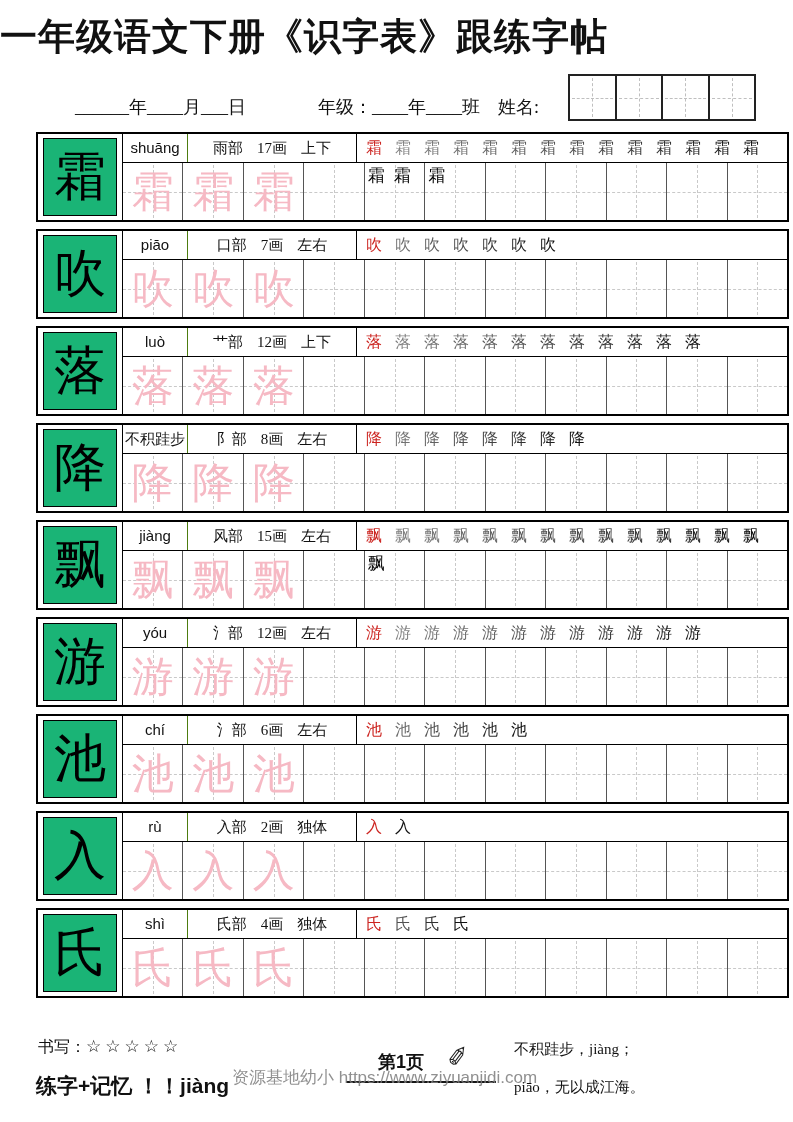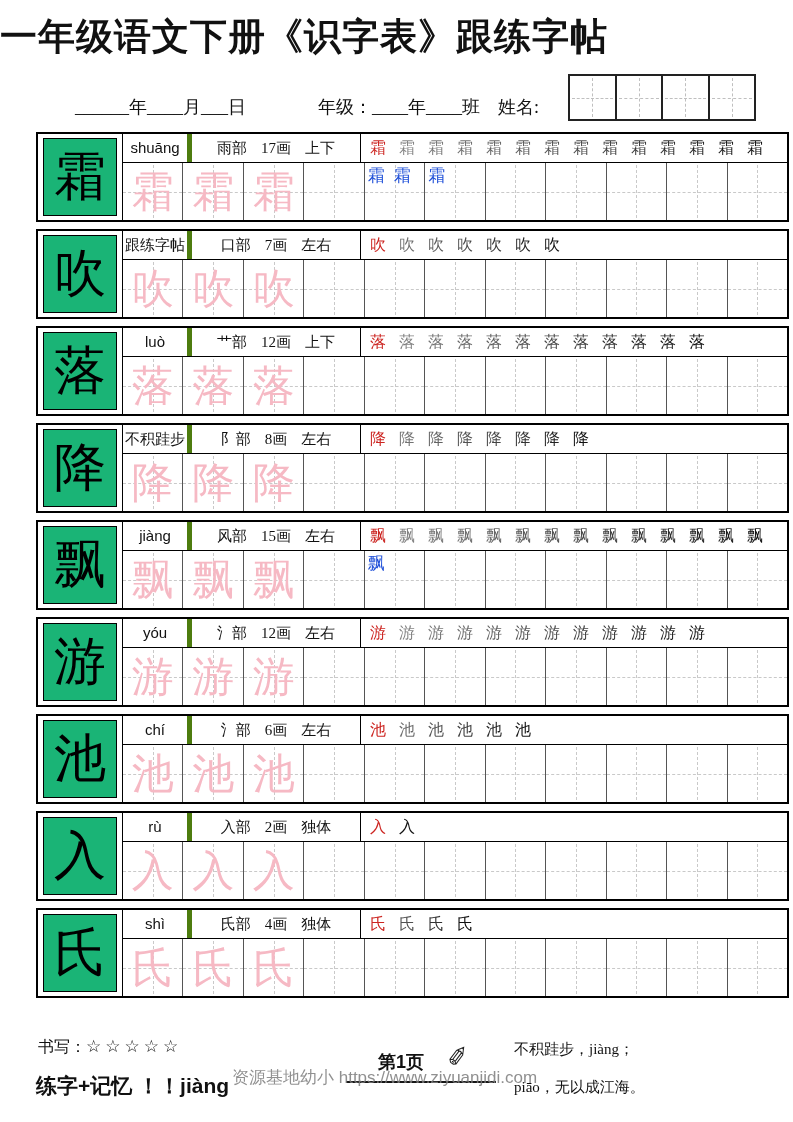--- a/index.html
+++ b/index.html
@@ -35,21 +35,21 @@
   }
   .char-col{width:84px;flex:none;display:flex;align-items:center;justify-content:center;border-right:1px solid #000;}
   .char-box{
     width:72px;height:76px;border:1px solid #000;
     display:flex;align-items:center;justify-content:center;
   }
   .char{font-size:52px;line-height:1;color:#000;font-family:"Liberation Serif", serif;}
   .right-col{flex:1;display:flex;flex-direction:column;min-width:0;}
   .top-strip{height:28px;flex:none;border-bottom:1px solid #000;display:flex;align-items:stretch;}
   .pinyin{
-    width:64px;flex:none;border-right:5px solid #4d7c0f;
+    width:64px;flex:none;border-right:1px solid #4d7c0f;
     text-align:center;line-height:27px;font-size:15px;
     font-family:"Liberation Sans", sans-serif;
   }
   .info{
     width:168px;flex:none;border-right:1px solid #000;
     display:flex;align-items:center;justify-content:center;gap:14px;
     font-size:15px;font-family:"Liberation Serif", serif;
   }
   .strip{
     flex:1;display:flex;align-items:center;gap:13px;padding-left:9px;
@@ -61,21 +61,21 @@
   .pcell:last-child{border-right:none;}
   .pcell::before{content:"";position:absolute;left:50%;top:2px;bottom:2px;border-left:1px dashed #c9c9c9;}
   .pcell::after{content:"";position:absolute;top:50%;left:0;right:0;border-top:1px dashed #c9c9c9;}
   .trace{
     position:absolute;left:0;top:0;width:100%;height:100%;
     display:flex;align-items:center;justify-content:center;
     font-size:42px;line-height:1;font-family:"Liberation Serif", serif;z-index:1;
   }
   .ovf{
     position:absolute;top:1px;left:3px;z-index:1;white-space:nowrap;
-    font-size:17px;color:#1d4ed8;font-family:"Liberation Serif", serif;letter-spacing:9px;
+    font-size:17px;color:#000000;font-family:"Liberation Serif", serif;letter-spacing:9px;
   }
   
   .rating{top:1036px;left:38px;font-size:16px;font-family:"Liberation Serif", serif;z-index:3;}
   .rating .stars{letter-spacing:4px;font-size:17px;}
   .slogan{top:1072px;left:36px;font-size:21px;font-weight:bold;z-index:3;
     font-family:"Liberation Sans", sans-serif;}
   .pageno{top:1050px;left:378px;font-size:18px;font-weight:bold;z-index:3;
     font-family:"Liberation Sans", sans-serif;}
   .page-underline{top:1081px;left:346px;width:150px;border-top:2px solid #151515;z-index:0;}
   .pencil{top:1042px;left:447px;font-size:26px;color:#222;z-index:3;transform:rotate(-8deg);}
@@ -157,21 +157,21 @@
   </div>
 
   <div class="row-block">
     <div class="char-col">
       <div class="char-box" style="background: rgb(26, 180, 118);">
         <span class="char">吹</span>
       </div>
     </div>
     <div class="right-col">
       <div class="top-strip">
-        <div class="pinyin">跟练字帖</div>
+        <div class="pinyin">piāo</div>
         <div class="info">
           <span>口部</span>
           <span>7画</span>
           <span>左右</span>
         </div>
         <div class="strip">
             <span class="step" style="color: rgb(204, 36, 32);">吹</span>
             <span class="step" style="color: rgb(17, 17, 17); opacity: 0.61;">吹</span>
             <span class="step" style="color: rgb(17, 17, 17); opacity: 0.69;">吹</span>
             <span class="step" style="color: rgb(17, 17, 17); opacity: 0.76;">吹</span>

